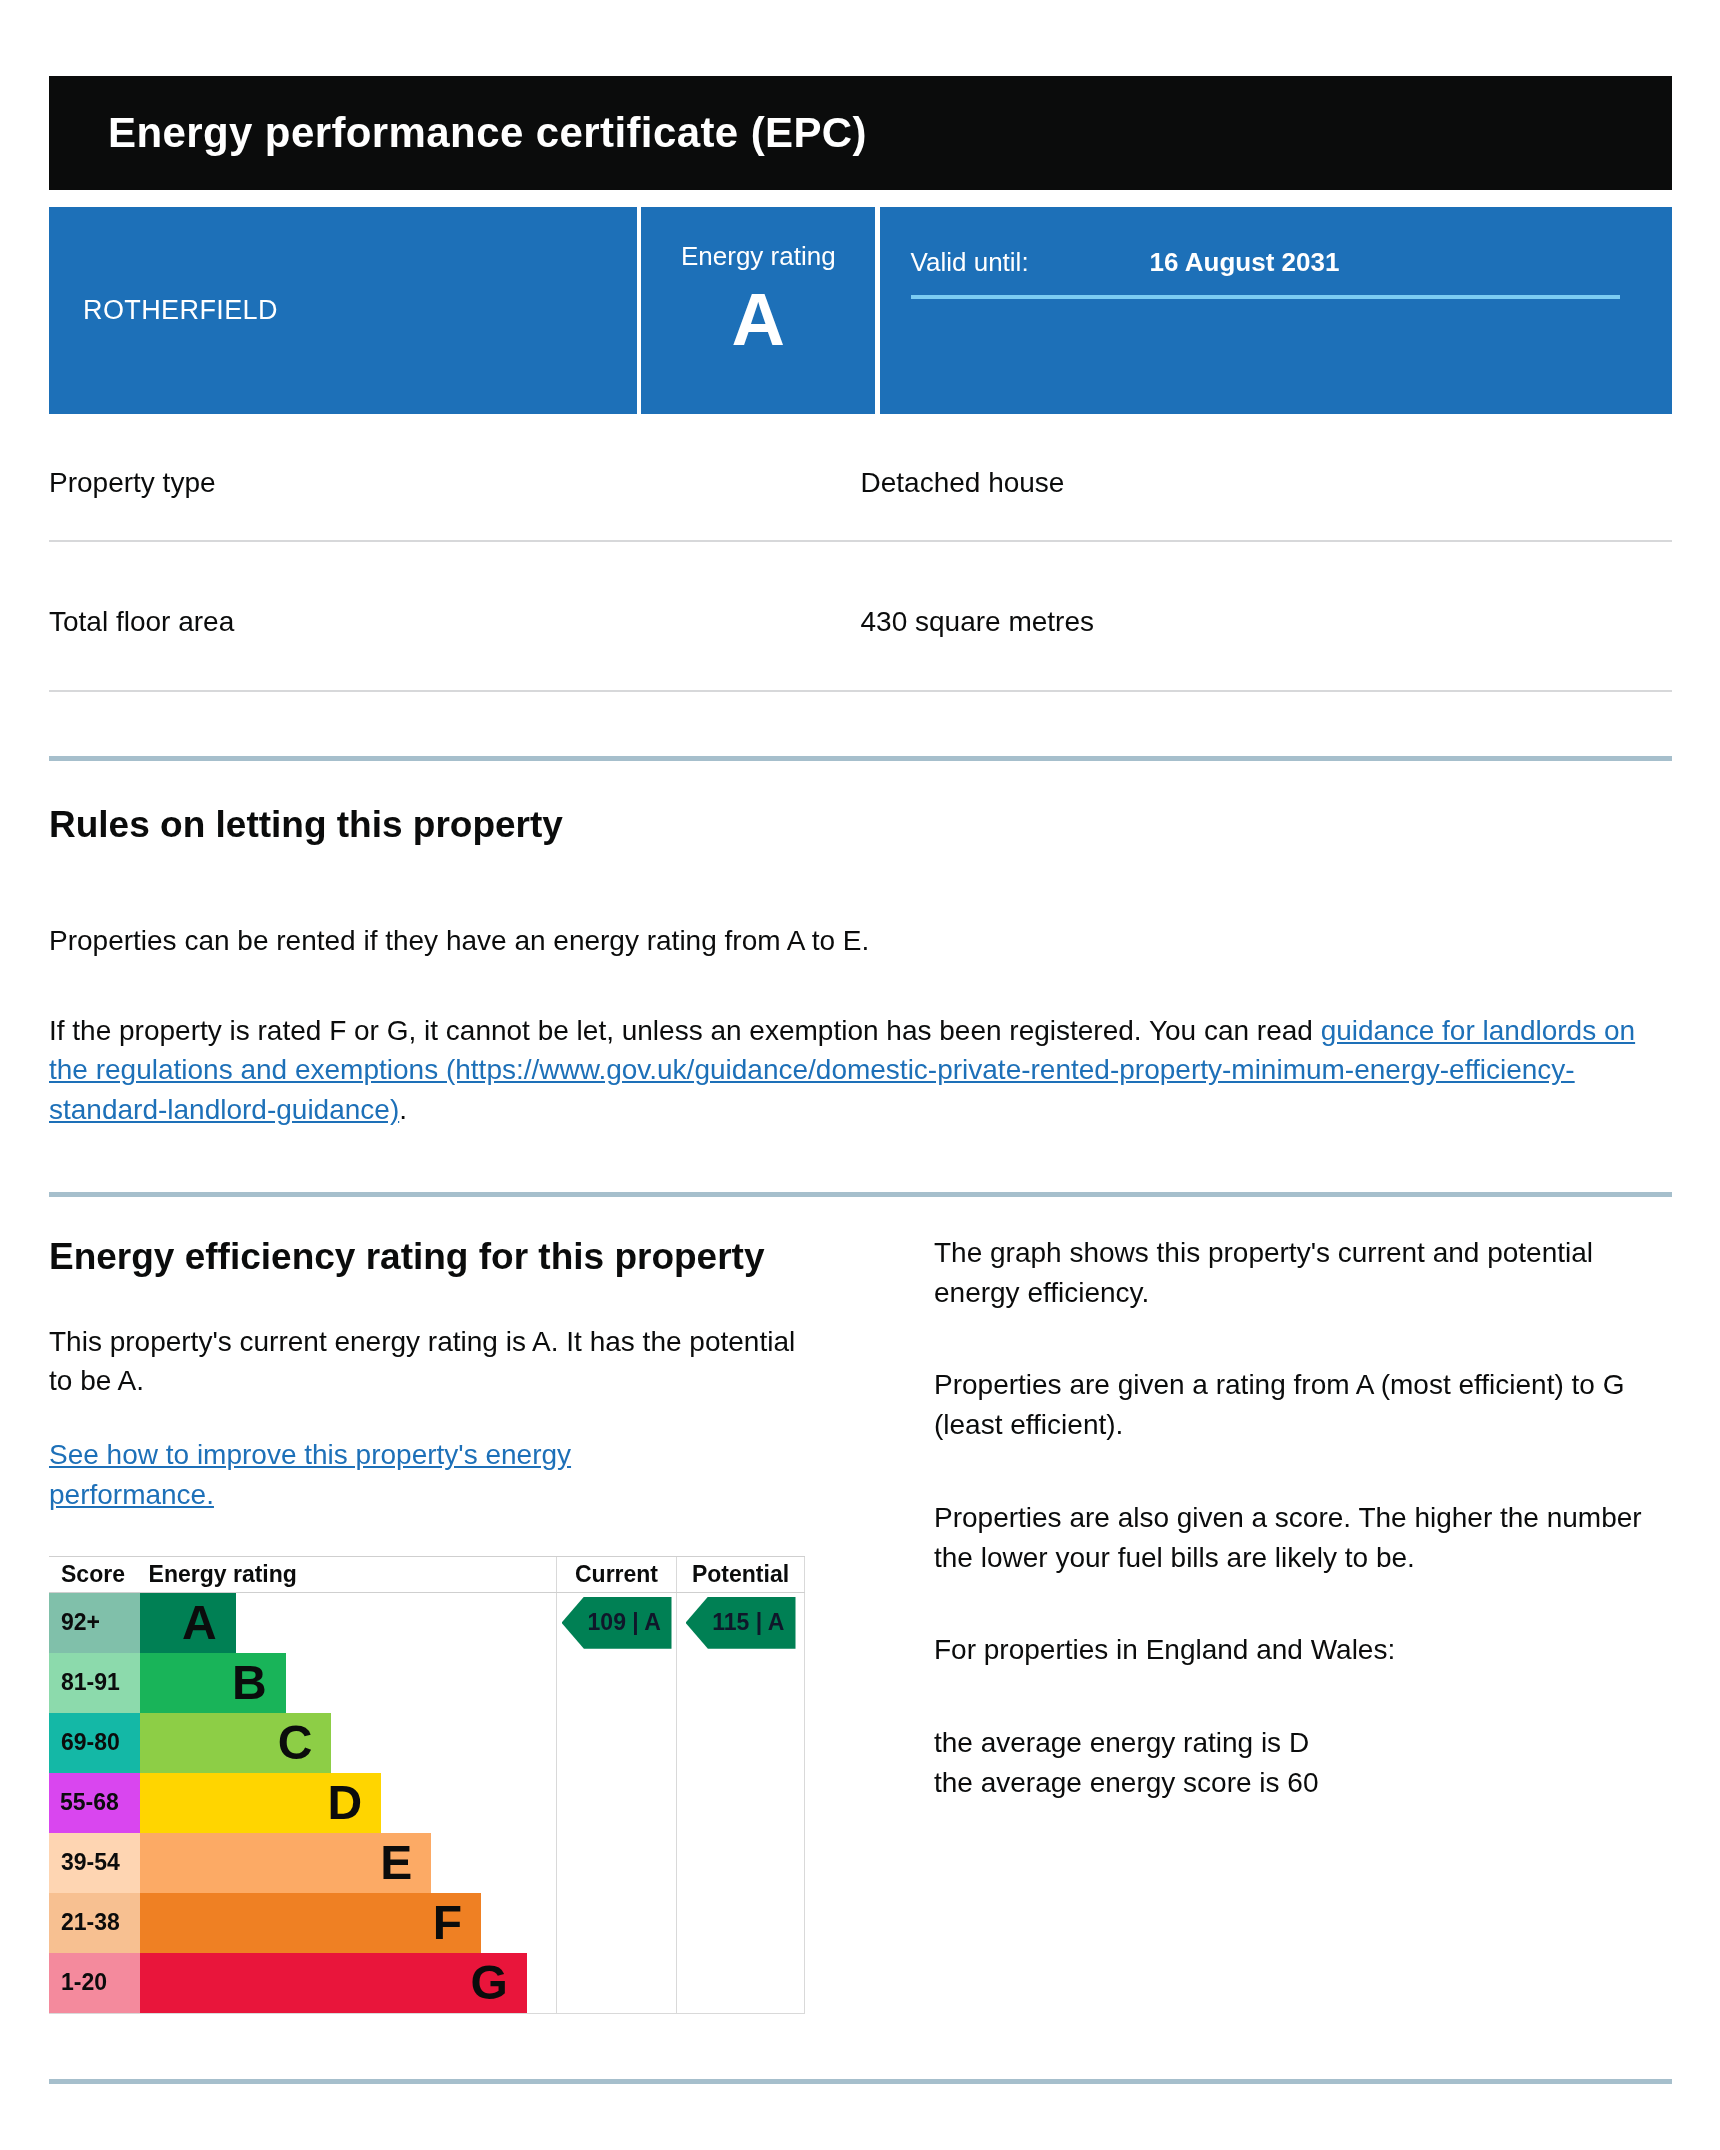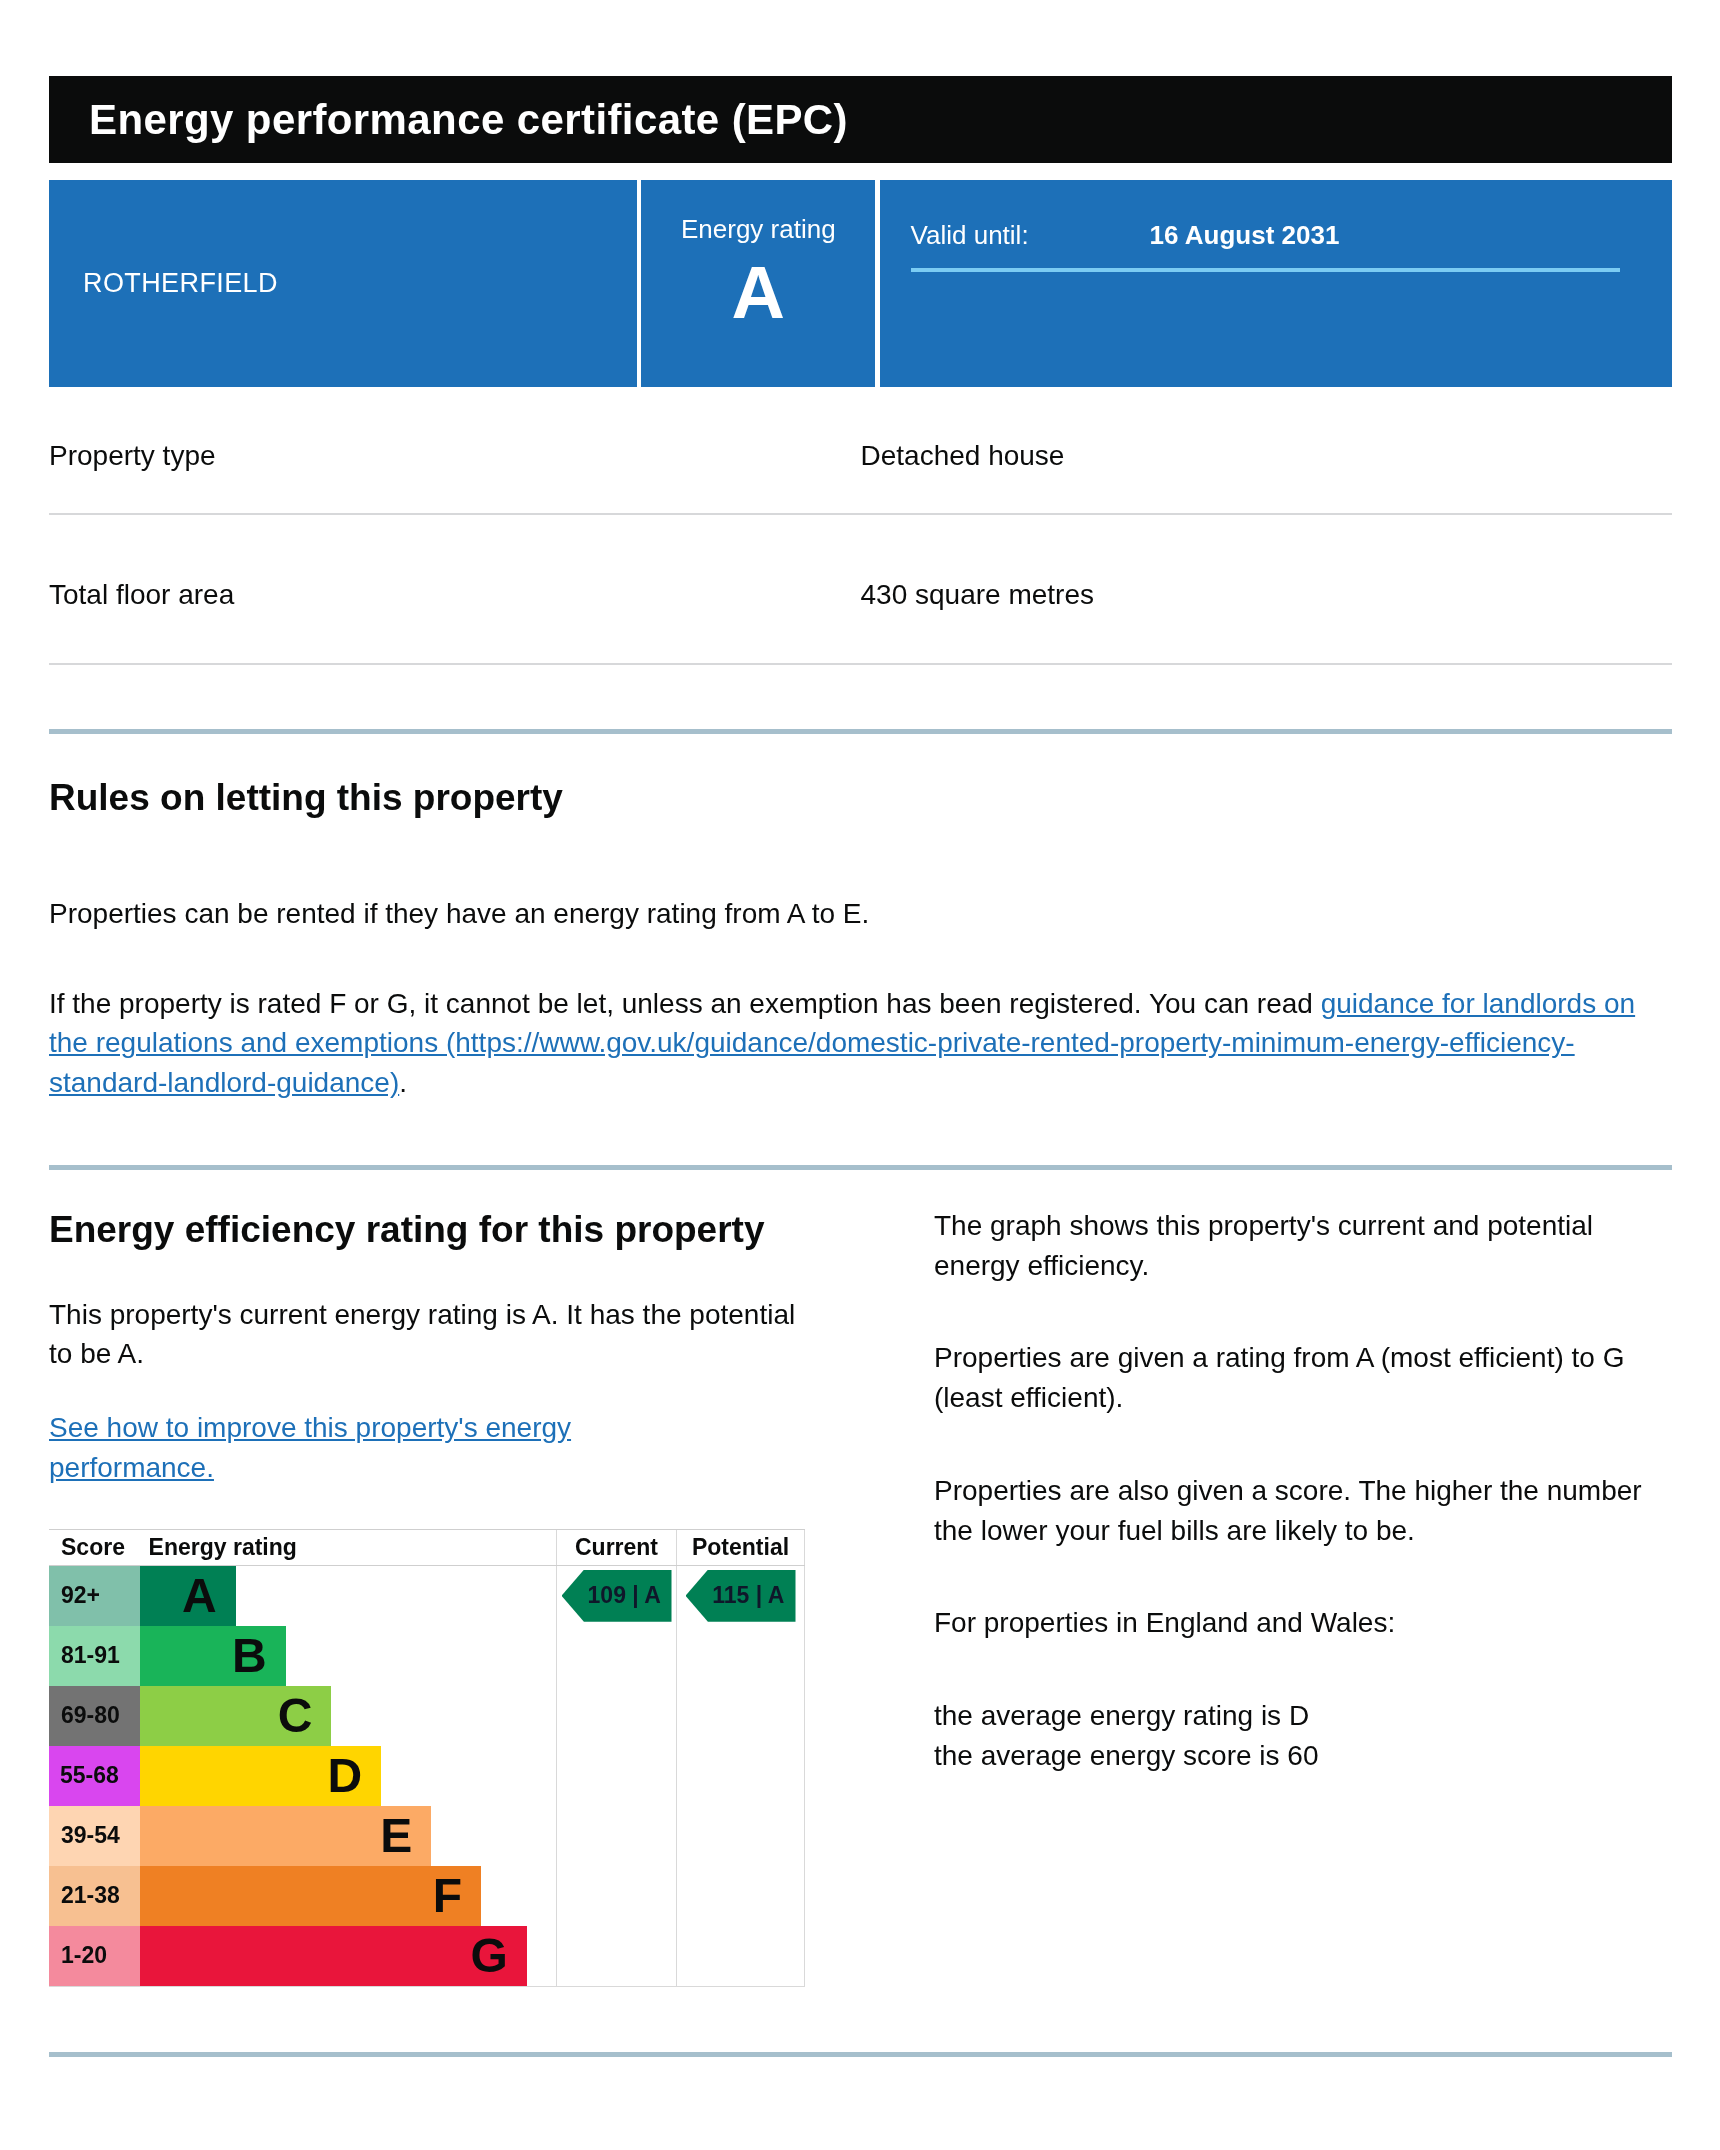--- a/index.html
+++ b/index.html
@@ -5,22 +5,22 @@
   * { margin:0; padding:0; box-sizing:border-box; }
   html,body { width:1721px; }
   body {
     height:2151px; overflow:hidden; background:#ffffff; color:#0b0c0c;
     font-family:"Liberation Sans","DejaVu Sans",sans-serif;
   }
   .page { padding:76px 49px 0 49px; }
 
   
   .title-bar {
-    background:#0b0c0c; color:#ffffff; height:87px;
-    display:flex; align-items:center; padding-left:40px;
+    background:#0b0c0c; color:#ffffff; height:114px;
+    display:flex; align-items:center; padding-left:59px;
     font-size:42px; font-weight:bold; letter-spacing:0.4px;
   }
 
   
   .summary { display:flex; gap:4.3px; margin-top:17px; height:207px; }
   .panel { background:#1d70b8; color:#ffffff; }
   .panel-address { flex:0 0 588px; display:flex; align-items:center; padding-left:34px; }
   .address-text { font-size:27px; letter-spacing:0.4px; }
   .panel-rating { flex:0 0 234px; display:flex; flex-direction:column; align-items:center; padding-top:34px; }
   .rating-label { font-size:26px; }
@@ -154,21 +154,21 @@
             </div>
             <div class="crow">
               <div class="score-cell" style="background: rgb(140, 218, 172);">81-91</div>
               <div class="rating-area">
                 <div class="band-bar" style="width: 35%; background: rgb(25, 180, 89);">B</div>
               </div>
               <div class="marker-cell current-cell"></div>
               <div class="marker-cell potential-cell"></div>
             </div>
             <div class="crow">
-              <div class="score-cell" style="background: #737373;">69-80</div>
+              <div class="score-cell" style="background: #14b8a6;">69-80</div>
               <div class="rating-area">
                 <div class="band-bar" style="width: 46%; background: rgb(141, 206, 70);">C</div>
               </div>
               <div class="marker-cell current-cell"></div>
               <div class="marker-cell potential-cell"></div>
             </div>
             <div class="crow">
               <div class="score-cell" style="background: #d946ef; padding-left: 11px;">55-68</div>
               <div class="rating-area">
                 <div class="band-bar" style="width: 58%; background: rgb(255, 213, 0);">D</div>

